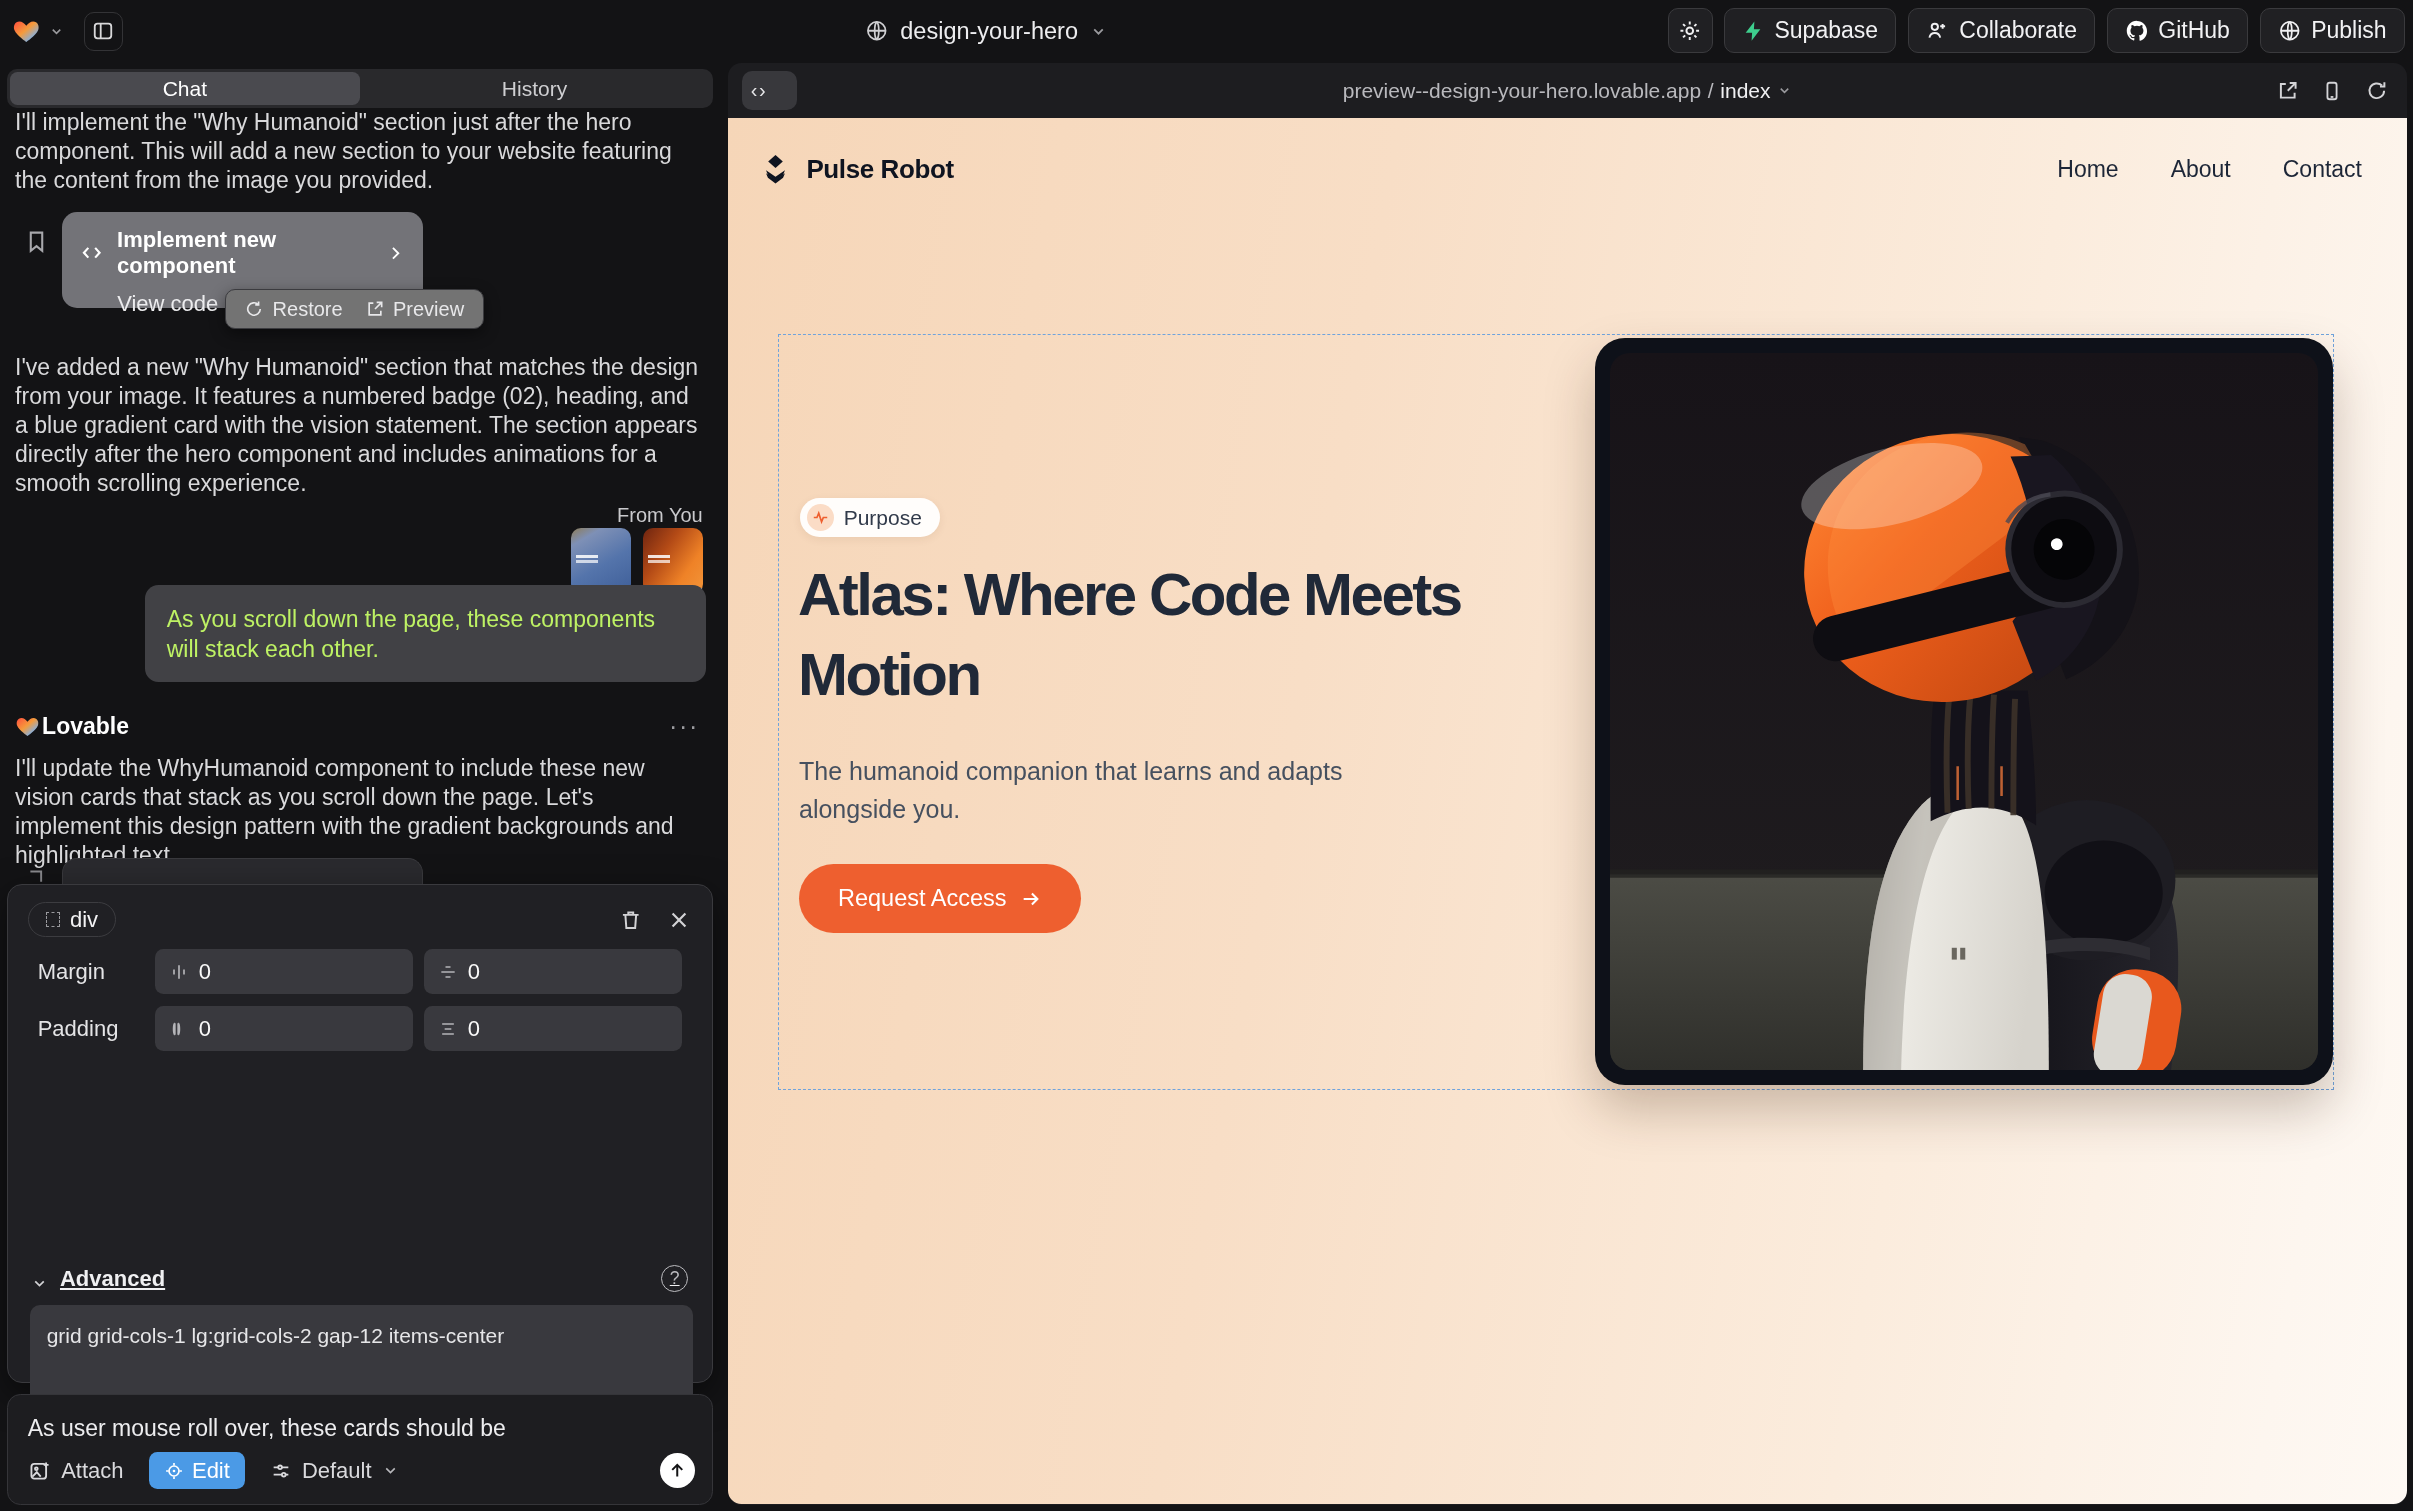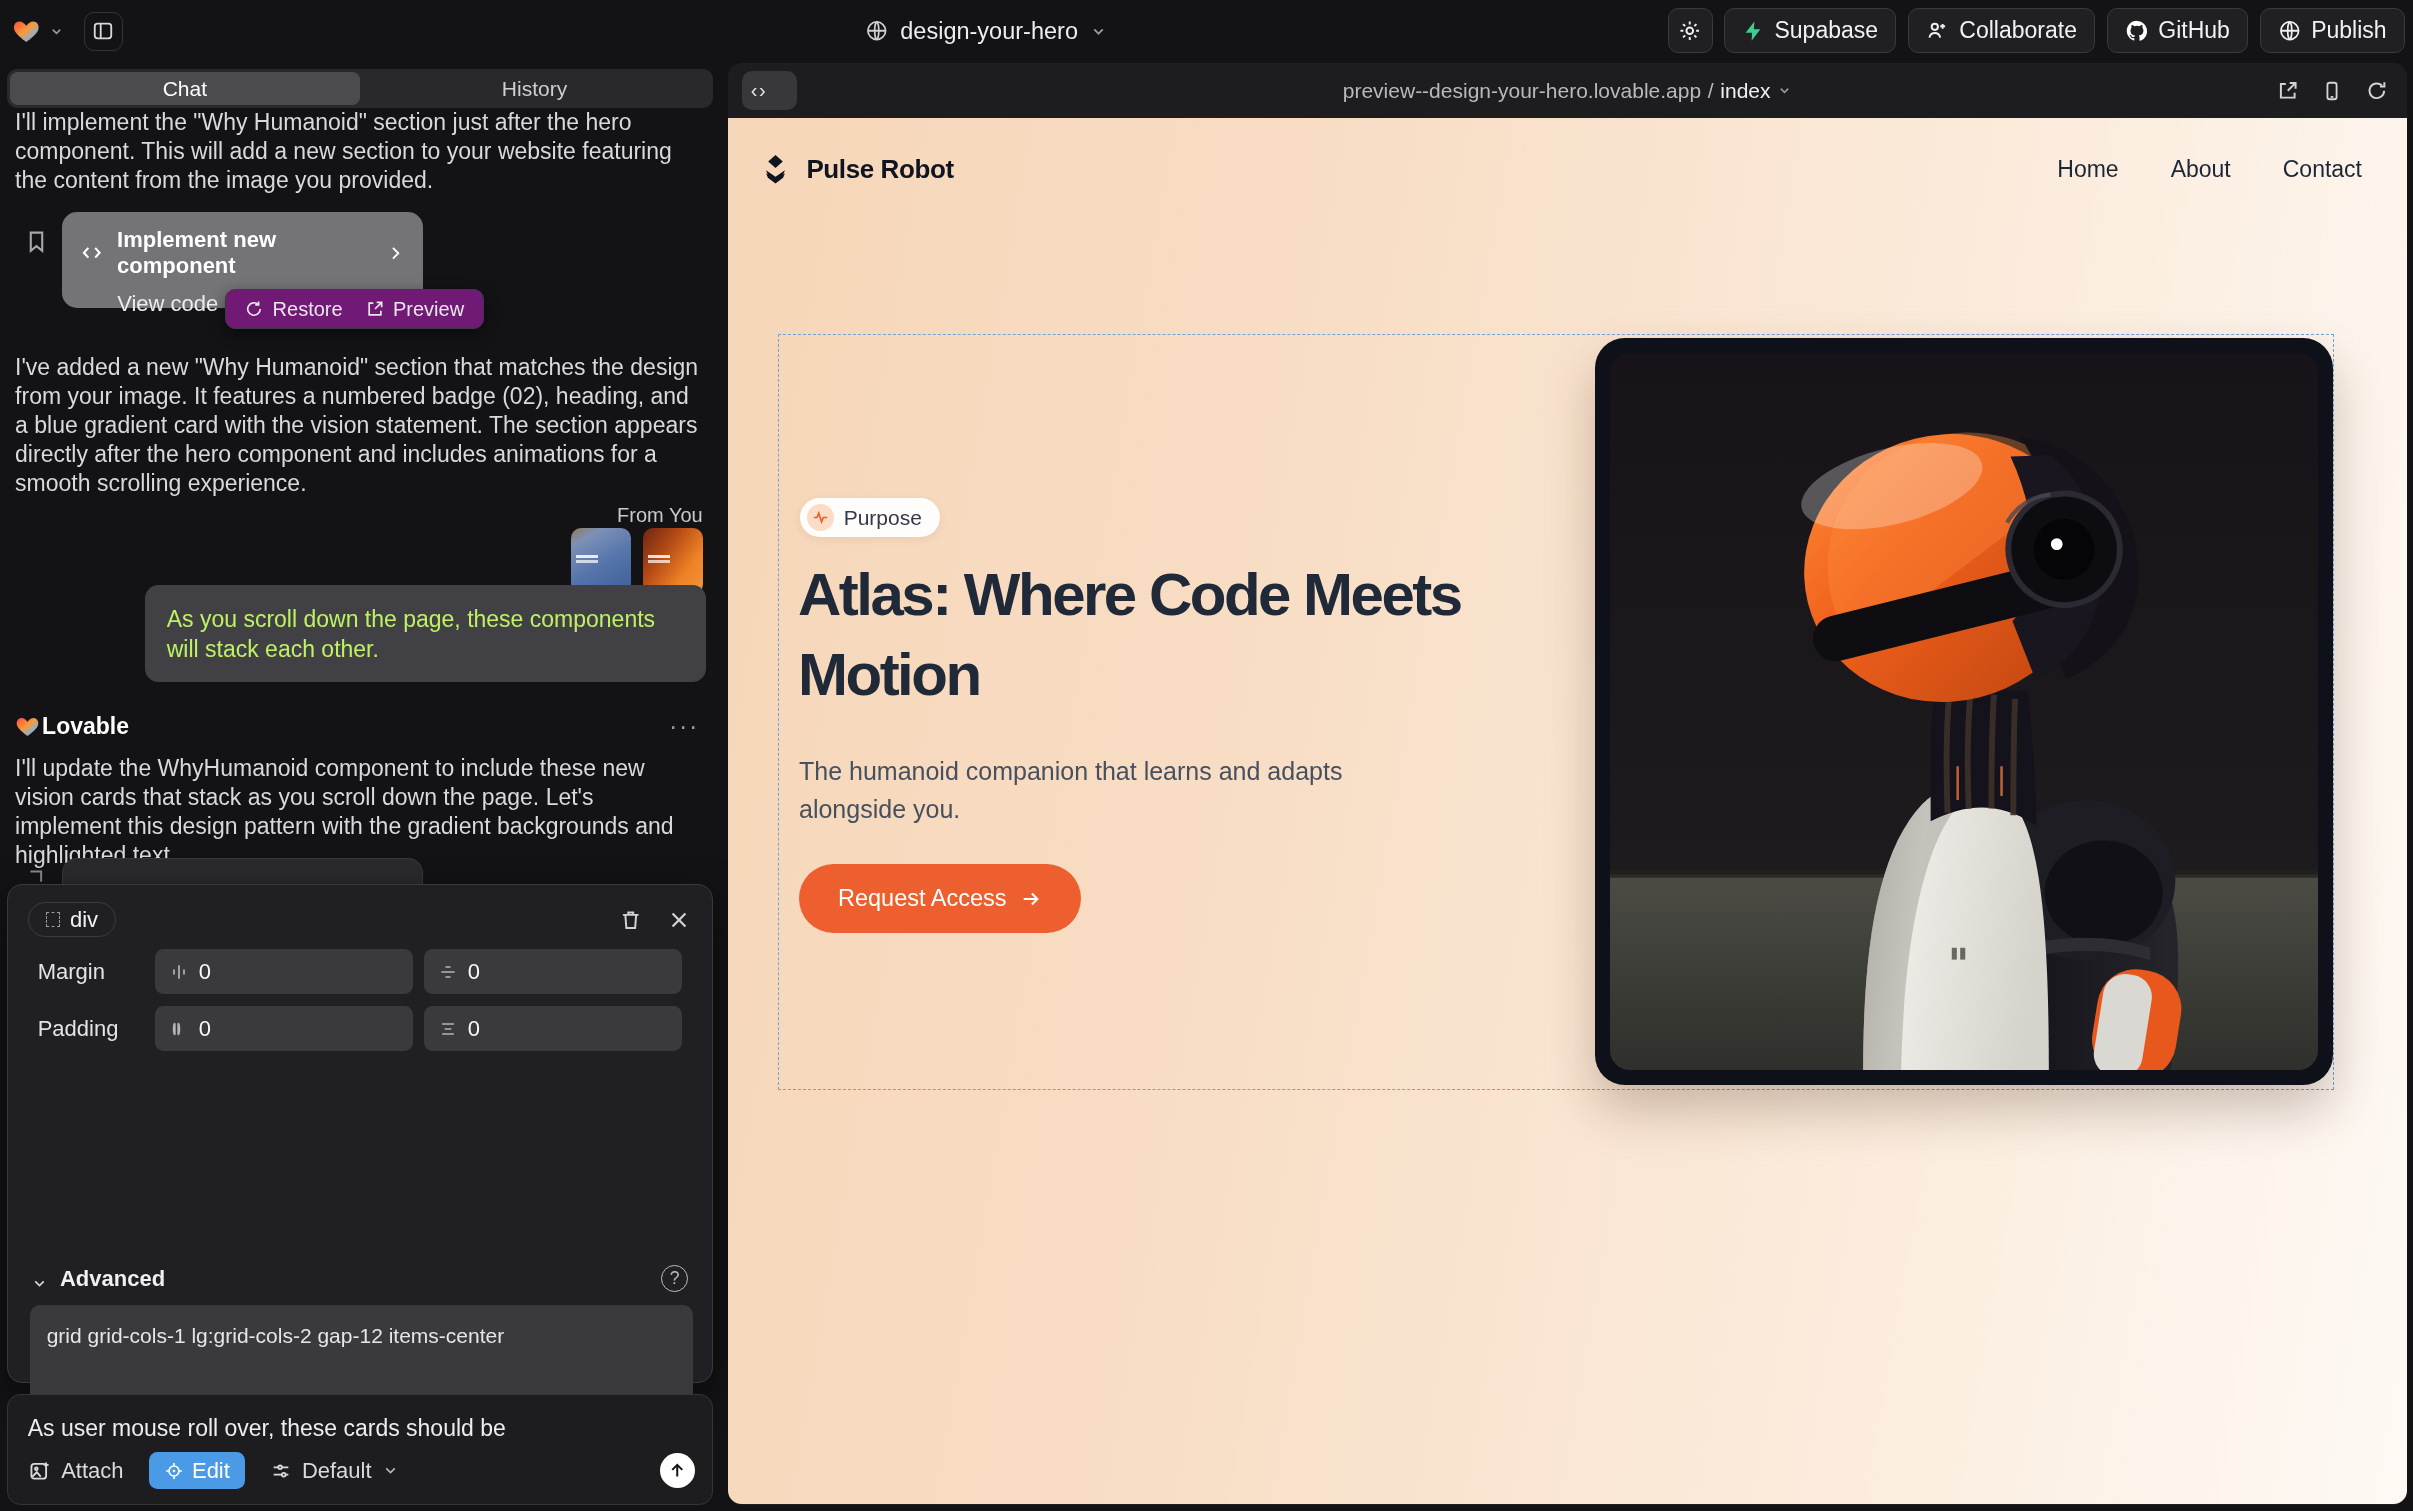--- a/index.html
+++ b/index.html
@@ -28,21 +28,21 @@
   .tab.active { background:#4a4a4f; color:#ffffff; }
 
   .chat { position:absolute; left:0; top:0; width:706px; height:100%; }
   .msg { position:absolute; left:8.4px; width:684px; font-size:23px; line-height:29px; color:#d9d9db; }
 
   .comp-card { position:absolute; left:55px; top:143px; width:361px; height:96px; background:#737378; border-radius:15px; padding:15px 18.5px; }
   .comp-card .row1 { display:flex; align-items:center; gap:13.4px; color:#ffffff; font-size:22px; font-weight:bold; }
   .comp-card .row1 .spacer { flex:1; }
   .comp-card .row2 { margin-top:11.8px; margin-left:37px; font-size:22px; color:#ececee; }
   .bookmark { position:absolute; left:17px; top:160px; color:#a8a8ac; }
-  .restore-chip { position:absolute; left:218px; top:220px; height:40px; background:#701a75; border:0.8px solid #3b3b3f; border-radius:10px; display:flex; align-items:center; gap:22px; padding:0 18.5px; font-size:20px; color:#e8e8ea; box-shadow:0 5px 15px rgba(0,0,0,.45);justify-content:center; }
+  .restore-chip { position:absolute; left:218px; top:220px; height:40px; background:#737373; border:0.8px solid #3b3b3f; border-radius:10px; display:flex; align-items:center; gap:22px; padding:0 18.5px; font-size:20px; color:#e8e8ea; box-shadow:0 5px 15px rgba(0,0,0,.45);justify-content:center; }
   .restore-chip .item { display:flex; align-items:center; gap:8.4px; }
 
   .from-you { position:absolute; right:10px; top:435px; font-size:20px; color:#c9c9cc; }
   .thumbs { position:absolute; right:10px; top:459px; display:flex; gap:11.8px; }
   .thumb { width:60px; height:66px; border-radius:10px; position:relative; overflow:hidden; }
   .thumb.blue { background:linear-gradient(150deg,#8d7c58 0%,#7e90b6 18%,#5474ab 55%,#3e5e98 100%); }
   .thumb.orange { background:linear-gradient(125deg,#6e2410 0%,#b34a16 35%,#ef8227 70%,#f2953a 100%); }
   .thumb::after { content:""; position:absolute; left:0; right:0; bottom:0; height:5.9px; background:#c6ccd8; }
   .thumb .micro { position:absolute; left:5px; top:27px; width:22px; height:2.5px; background:rgba(255,255,255,.85); box-shadow:0 5px 0 rgba(255,255,255,.7); }
 
@@ -63,21 +63,21 @@
   .dashed-square { width:14.3px; height:14.3px; border:1.7px dashed #9a9a9e; }
   .insp-header .spacer { flex:1; }
   .insp-icon { color:#d2d2d5; margin-left:25px; }
   .insp-row { position:absolute; left:0; width:100%; display:flex; align-items:center; padding:0 30px; }
   .insp-label { width:124px; font-size:22px; color:#e4e4e6; }
   .insp-input { height:45px; background:#39393e; border-radius:8.4px; display:flex; align-items:center; gap:10px; padding:0 13.4px; font-size:22px; color:#fafafa; }
   .insp-input .g { color:#b4b4b8; }
   .w-half { width:270px; } .mr { margin-right:11.8px; } .w-full { flex:1; }
   .checker { width:25px; height:25px; border-radius:50%; background:#fff repeating-conic-gradient(#cfcfcf 0% 25%, #ffffff 0% 50%); background-size:11.8px 11.8px; }
   .select-chev { margin-left:auto; color:#c2c2c6; }
-  .advanced-row { position:absolute; left:0; top:380px; width:100%; display:flex; align-items:flex-end; padding:0 23.5px; color:#f0f0f2; }
+  .advanced-row { position:absolute; left:0; top:380px; width:100%; display:flex; align-items:flex-end; padding:0 23.5px; color:#f0f0f2;text-decoration:underline; }
   .advanced-row .label { font-size:22px; font-weight:bold; margin-left:11.8px; }
   .advanced-row .spacer { flex:1; }
   .help-circle { width:27px; height:27px; border:1.7px solid #bcbcc0; border-radius:50%; color:#bcbcc0; font-size:17.6px; display:flex; align-items:center; justify-content:center; }
   .classes-box { position:absolute; left:22px; top:420px; width:663px; height:107px; background:#39393e; border-radius:10px; padding:18.5px 17px; font-size:21px; color:#e6e6e8; }
   .classes-box .resize { position:absolute; right:5px; bottom:5px; width:13.4px; height:13.4px; background:linear-gradient(135deg, transparent 0 46%, #9a9a9e 46% 54%, transparent 54% 68%, #9a9a9e 68% 76%, transparent 76%); }
   .insp-footer { position:absolute; right:22px; top:433px; display:flex; align-items:center; gap:28.6px; }
   .discard { font-size:23px; color:#d2d2d5; }
   .save-btn { height:42px; padding:0 20px; background:#35638c; border-radius:8.4px; color:#c2d6e6; font-size:23px; display:flex; align-items:center; }
 
   

